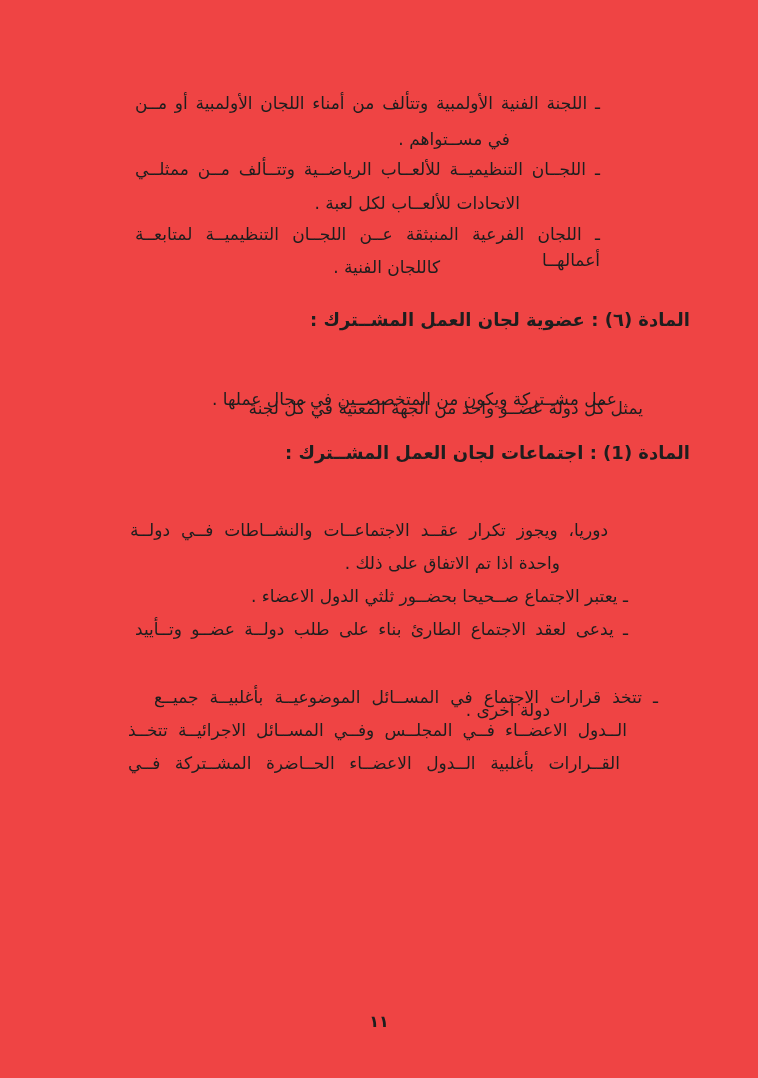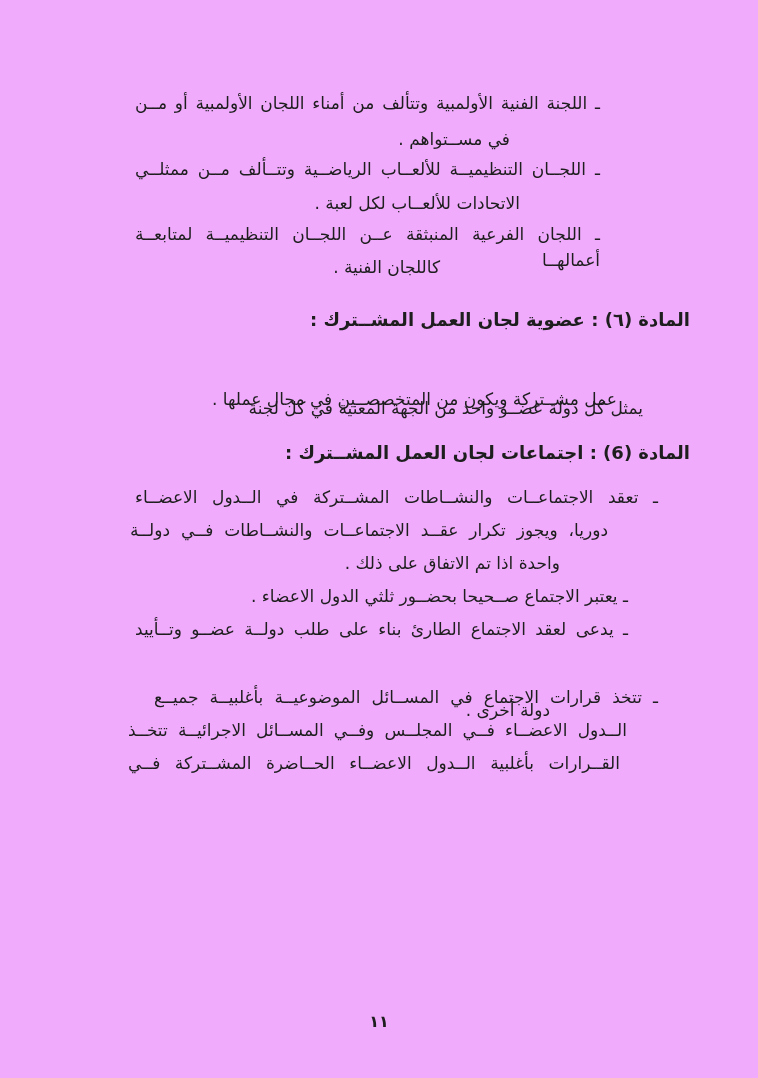--- a/index.html
+++ b/index.html
@@ -1,21 +1,21 @@
 <!DOCTYPE html>
 <html lang="ar" dir="rtl"><head>
 <meta charset="utf-8">
 <style>
   html, body { margin: 0; padding: 0; background: #e8e8e8; }
   .page {
     position: relative;
     width: 758px;
     height: 1078px;
     margin: 0 auto;
-    background: #f0abfc;
+    background: #ef4444;
     font-family: "DejaVu Sans", sans-serif;
     color: #1e1e1e;
     direction: rtl;
     overflow: hidden;
   }
   .ln {
     position: absolute;
     white-space: nowrap;
     font-size: 17px;
     line-height: 26px;
@@ -51,23 +51,22 @@
   <div class="ln jus" style="top:156px; right:158px; left:135px;">ـ اللجــان التنظيميــة للألعــاب الرياضــية وتتــألف مــن ممثلــي</div>
   <div class="ln" style="top:190px; right:238px;">الاتحادات للألعــاب لكل لعبة .</div>
 
   <div class="ln jus" style="top:221px; right:158px; left:135px;">ـ اللجان الفرعية المنبثقة عــن اللجــان التنظيميــة لمتابعــة  أعمالهــا</div>
   <div class="ln" style="top:254px; right:318px;">كاللجان الفنية .</div>
 
   <div class="ln hd" style="top:307px; right:68px;margin-left:14px;">المادة (٦) : عضوية لجان العمل المشــترك :</div>
   <div class="ln" style="top:353px; right:115px;margin-top:42px;">يمثل كل دولة عضــو واحد من الجهة المعنية في كل  لجنة</div>
   <div class="ln" style="top:386px; right:141px;">عمل  مشــتركة ويكون من المتخصصــين في مجال عملها .</div>
 
-  <div class="ln hd" style="top:440px; right:68px;">المادة (6) : اجتماعات لجان العمل المشــترك :</div>
+  <div class="ln hd" style="top:440px; right:68px;">المادة (1) : اجتماعات لجان العمل المشــترك :</div>
 
-  <div class="ln jus" style="top:484px; right:100px; left:135px;">ـ  تعقد الاجتماعــات والنشــاطات المشــتركة في الــدول الاعضــاء</div>
   <div class="ln jus" style="top:517px; right:150px; left:130px;">دوريا،  ويجوز تكرار عقــد الاجتماعــات والنشــاطات فــي دولــة</div>
   <div class="ln" style="top:550px; right:198px;">واحدة اذا تم  الاتفاق على ذلك .</div>
 
   <div class="ln" style="top:583px; right:130px;">ـ  يعتبر الاجتماع صــحيحا بحضــور ثلثي الدول الاعضاء .</div>
 
   <div class="ln jus" style="top:616px; right:130px; left:135px;">ـ  يدعى لعقد الاجتماع الطارئ بناء على طلب دولــة عضــو وتــأييد</div>
   <div class="ln" style="top:649px; right:208px;margin-top:48px;">دولة  أخرى .</div>
 
   <div class="ln jus" style="top:684px; right:100px; left:154px;">ـ  تتخذ قرارات الاجتماع في المســائل الموضوعيــة بأغلبيــة جميــع</div>
   <div class="ln jus" style="top:717px; right:131px; left:128px;">الــدول الاعضــاء فــي المجلــس وفــي المســائل الاجرائيــة تتخــذ</div>

